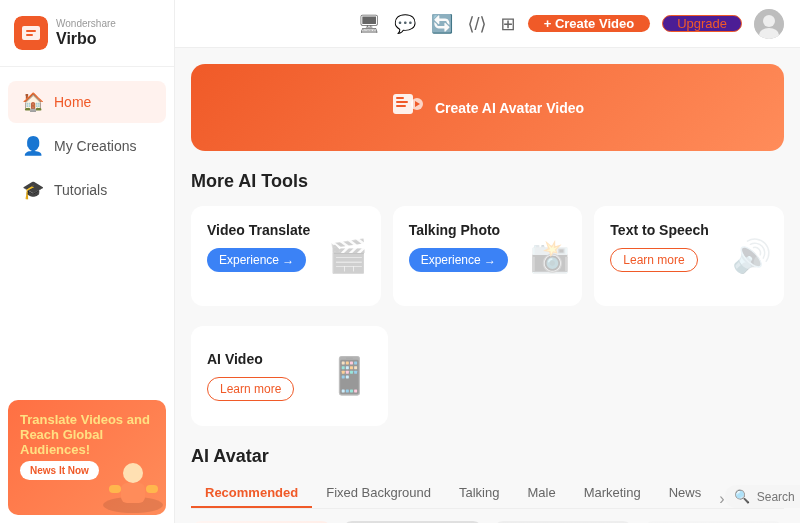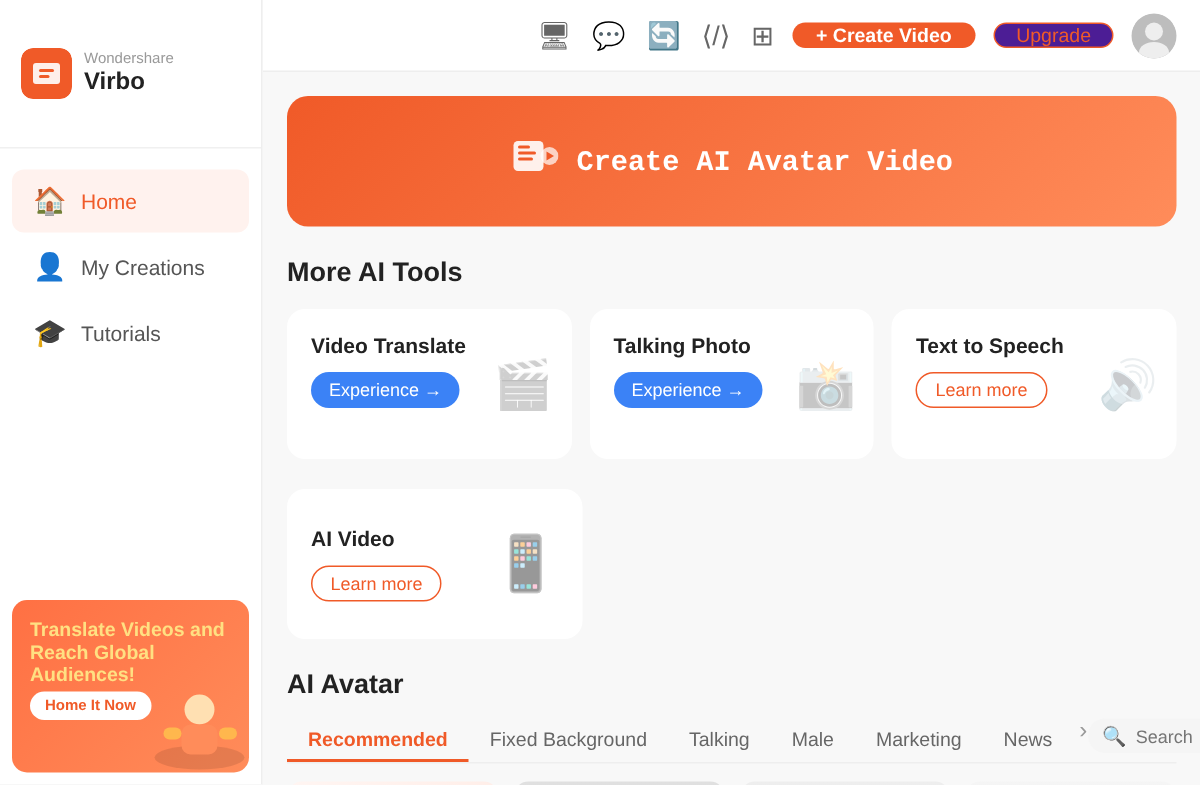--- a/index.html
+++ b/index.html
@@ -12,21 +12,21 @@
       background: #fff;
       height: 523px;
       display: flex;
       flex-direction: column;
       border-right: 1px solid #eee;
     }
     .sidebar-logo {
       display: flex;
       align-items: center;
       gap: 8px;
-      padding: 32px 14px;
+      padding: 16px 14px;
       border-bottom: 1px solid #f0f0f0;
     }
     .logo-icon {
       width: 34px;
       height: 34px;
       border-radius: 8px;
       overflow: hidden;
     }
     .logo-text { display: flex; flex-direction: column; }
     .logo-brand { font-size: 10px; color: #999; line-height: 1.2; }
@@ -142,21 +142,21 @@
       border-radius: 14px;
       padding: 24px 32px;
       display: flex;
       align-items: center;
       justify-content: center;
       gap: 12px;
       cursor: pointer;
       margin-bottom: 20px;
     }
     .hero-icon { font-size: 28px; color: #fff; }
-    .hero-text { font-size: 19px; font-weight: 700; color: #fff; font-family: Liberation Mono, monospace; }
+    .hero-text { font-size: 14px; font-weight: 700; color: #fff; }
 
     
     .section-title {
       font-size: 18px;
       font-weight: 700;
       color: #222;
       margin-bottom: 14px;
     }
 
     
@@ -206,21 +206,21 @@
     .avatar-section-title {
       font-size: 18px;
       font-weight: 700;
       color: #222;
       margin-bottom: 12px;
     }
 
     
     .tabs {
       display: flex;
-      align-items: flex-start;
+      align-items: flex-end;
       gap: 0;
       margin-bottom: 12px;
       border-bottom: 1px solid #eee;
     }
     .tab {
       padding: 6px 14px;
       font-size: 13px;
       color: #666;
       cursor: pointer;
       border-bottom: 2px solid transparent;
@@ -312,21 +312,21 @@
       <span class="nav-icon">🎓</span>
       <span>Tutorials</span>
     </div>
   </div>
 
   <div class="sidebar-banner">
     <div class="banner-title">
       <span style="color:#ffe082;">Translate Videos</span>
       <span> and Reach Global Audiences!</span>
     </div>
-    <button class="banner-btn">Home It Now</button>
+    <button class="banner-btn">News It Now</button>
     <div class="banner-img">
       <svg width="65" height="60" viewBox="0 0 65 60">
         <ellipse cx="32" cy="50" rx="30" ry="8" fill="rgba(0,0,0,0.1)"></ellipse>
         <circle cx="32" cy="18" r="10" fill="#ffe0b2"></circle>
         <rect x="20" y="28" width="24" height="20" rx="6" fill="#ff8c5a"></rect>
         <rect x="8" y="30" width="12" height="8" rx="4" fill="#ffb74d"></rect>
         <rect x="45" y="30" width="12" height="8" rx="4" fill="#ffb74d"></rect>
       </svg>
     </div>
   </div>

